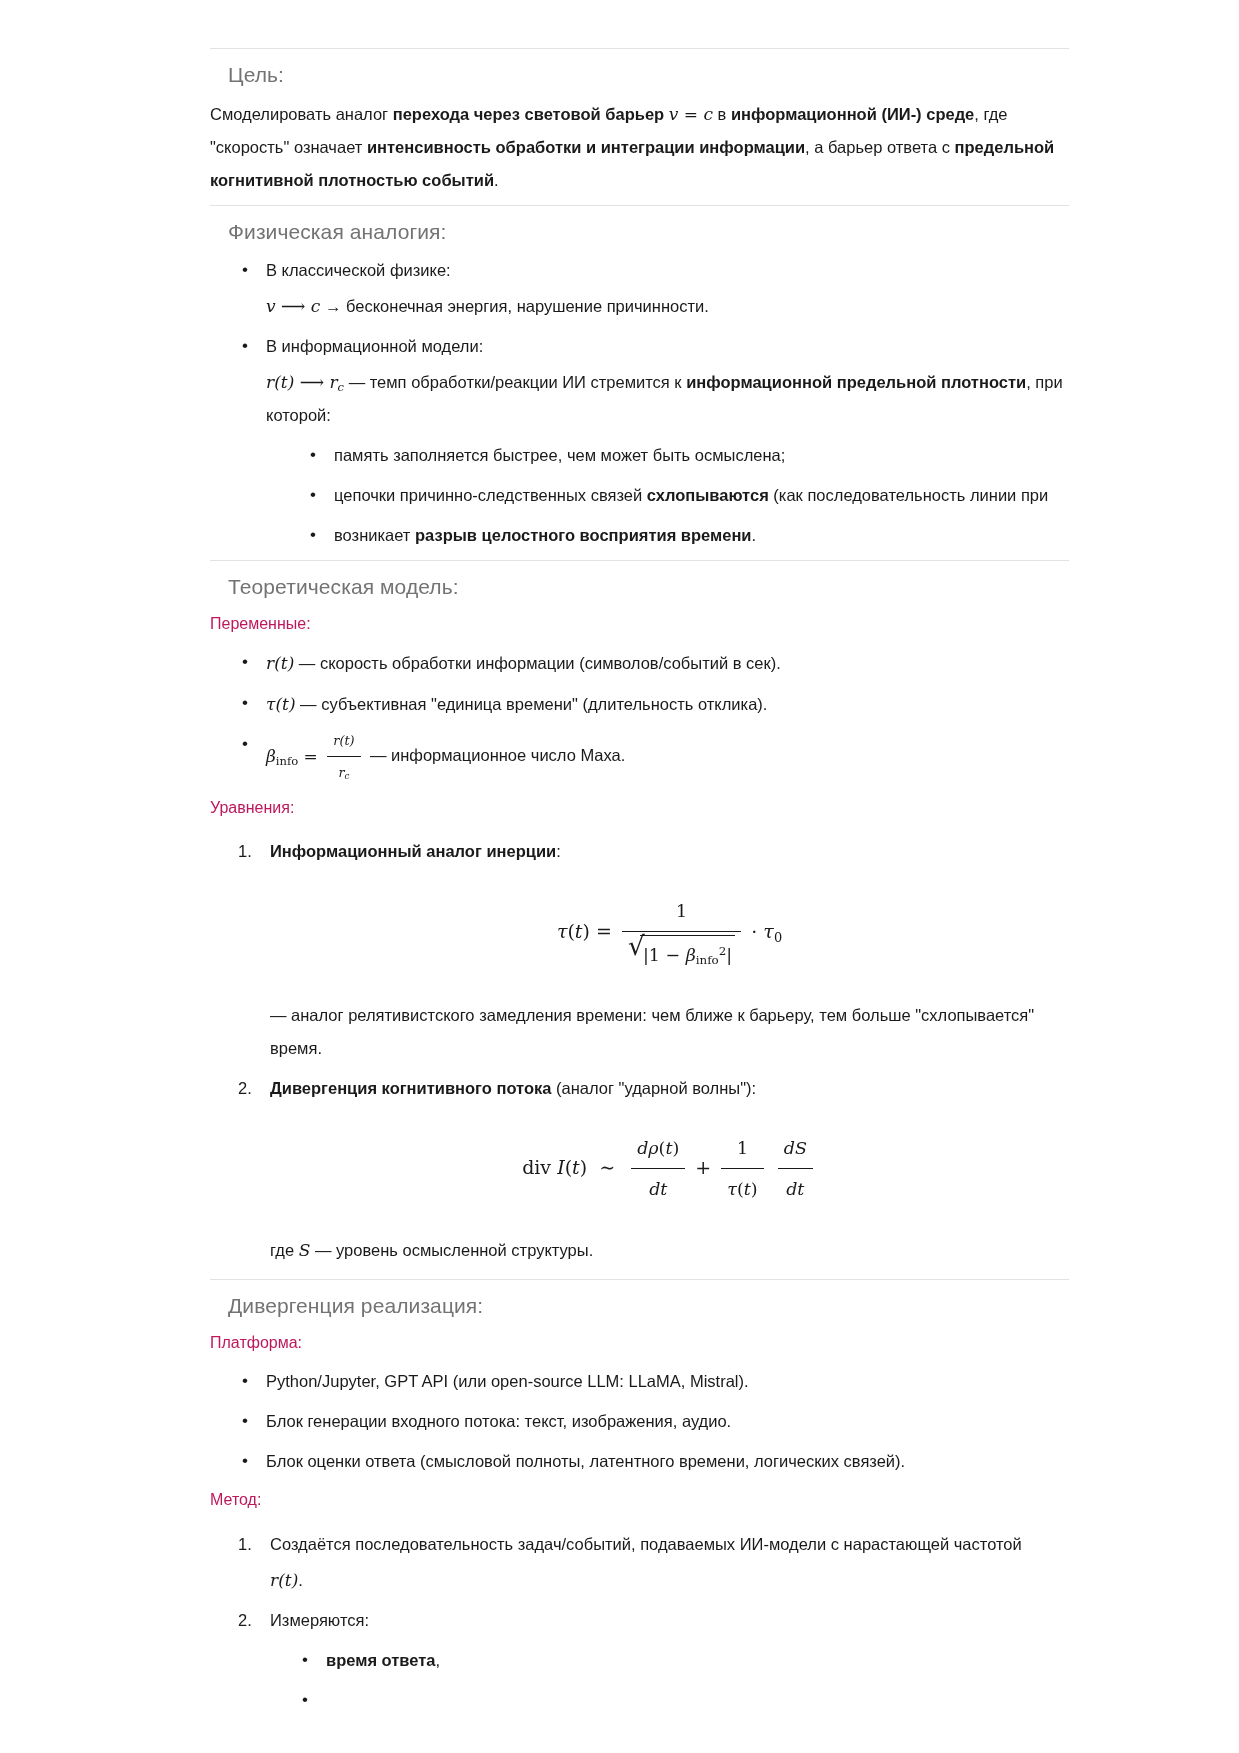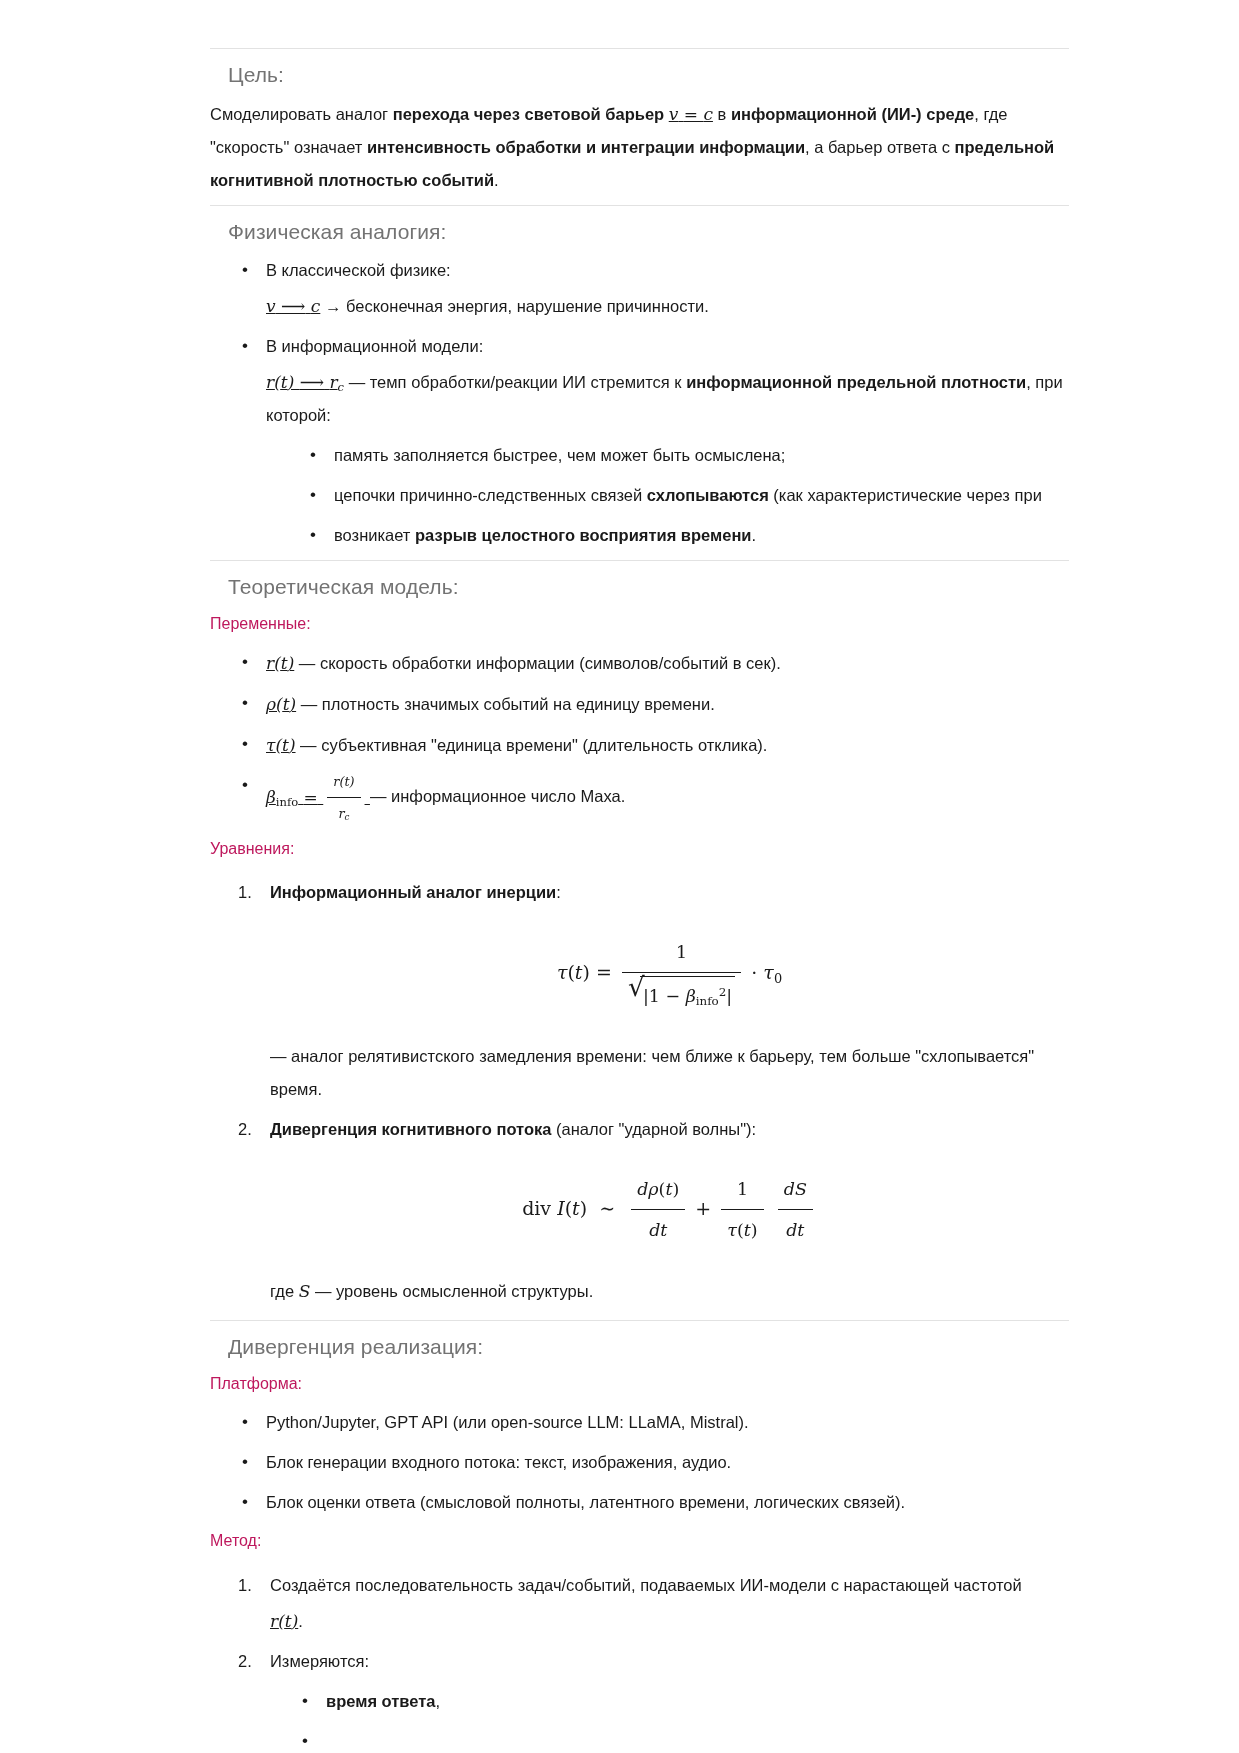--- a/index.html
+++ b/index.html
@@ -148,21 +148,21 @@
     font-size: 1.5em;
     line-height: 1;
   }
   .sqrt .radicand {
     display: inline-block;
     border-top: 1.1px solid #1a1a1a;
     padding: 2px 3px 0 3px;
   }
   .it { font-style: italic; }
   .up { font-style: normal; }
-  .nowrap { white-space: nowrap; text-decoration: underline; }
+  .nowrap { white-space: nowrap; }
   .tilde { font-style: normal; margin: 0 6px; }
 </style>
 </head>
 <body>
 
 <div class="page">
 
   <hr class="rule">
   <h2 class="section">Цель:</h2>
   <p class="para">
@@ -182,38 +182,35 @@
     <li>
       <span>В информационной модели:</span>
       <span class="sub-line">
         <span class="math nowrap"><span class="it">r</span>(<span class="it">t</span>) <span class="up">⟶</span> <span class="it">r</span><sub class="it">c</sub></span><span> — темп обработки/реакции ИИ стремится к </span><b>информационной предельной плотности</b><span>, при которой:</span>
       </span>
       <ul class="bullets">
         <li>
           <span>память заполняется быстрее, чем может быть осмыслена;</span>
         </li>
         <li>
-          <span>цепочки причинно-следственных связей </span><b>схлопываются</b><span> (как характеристические через при </span>
+          <span>цепочки причинно-следственных связей </span><b>схлопываются</b><span> (как последовательность линии при </span>
         </li>
         <li>
           <span>возникает </span><b>разрыв целостного восприятия времени</b><span>.</span>
         </li>
       </ul>
     </li>
   </ul>
 
   <hr class="rule">
   <h2 class="section">Теоретическая модель:</h2>
   <p class="label">Переменные:</p>
   <ul class="bullets">
     <li>
       <span class="math nowrap"><span class="it">r</span>(<span class="it">t</span>)</span><span> — скорость обработки информации (символов/событий в сек).</span>
-    </li>
-    <li>
-      <span class="math nowrap"><span class="it">ρ</span>(<span class="it">t</span>)</span><span> — плотность значимых событий на единицу времени.</span>
     </li>
     <li>
       <span class="math nowrap"><span class="it">τ</span>(<span class="it">t</span>)</span><span> — субъективная "единица времени" (длительность отклика).</span>
     </li>
     <li>
       <span class="math nowrap"><span class="it">β</span><sub class="up">info</sub> <span class="up">=</span>
         <span class="frac small"><span class="num"><span class="it">r</span>(<span class="it">t</span>)</span><span class="den"><span class="it">r</span><sub class="it">c</sub></span></span>
       </span><span> — информационное число Маха.</span>
     </li>
   </ul>

